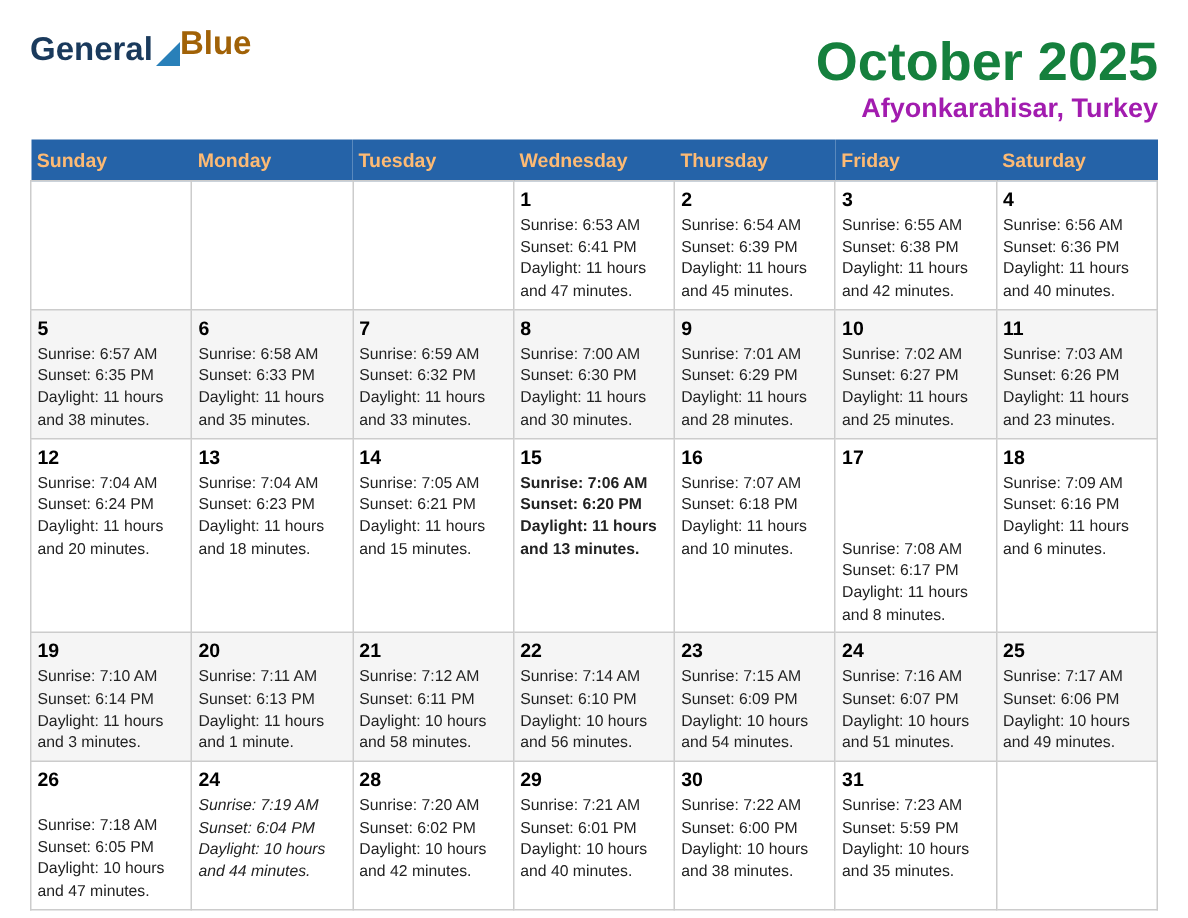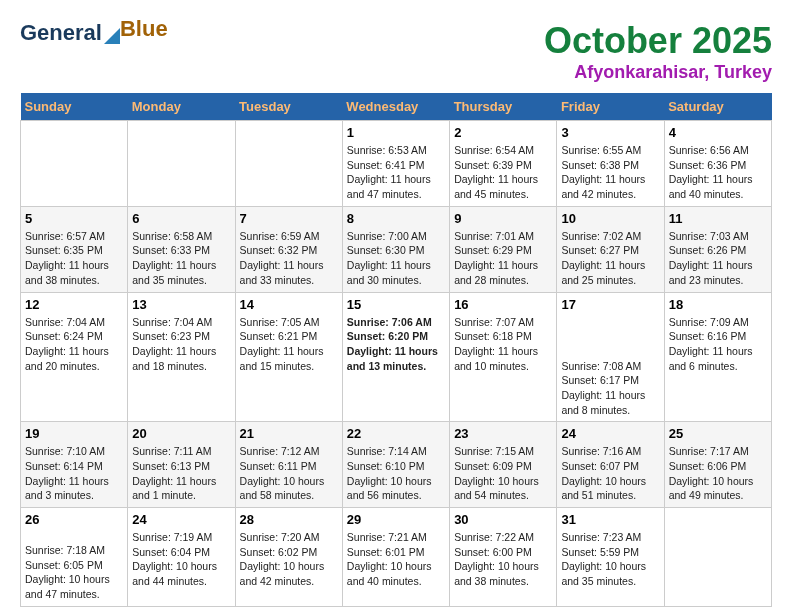--- a/index.html
+++ b/index.html
@@ -292,21 +292,21 @@
       <tr>
         <td>
           <span class="day-number">26</span>
           <div class="day-info" style="white-space: pre-line; margin-top: 16px;">Sunrise: 7:18 AM
 Sunset: 6:05 PM
 Daylight: 10 hours
 and 47 minutes.</div>
         </td>
         <td>
           <span class="day-number">24</span>
-          <div class="day-info" style="white-space: pre-line;">Sunrise: 7:19 AM
+          <div class="day-info" style="white-space: pre-line; font-style: italic;">Sunrise: 7:19 AM
 Sunset: 6:04 PM
 Daylight: 10 hours
 and 44 minutes.</div>
         </td>
         <td>
           <span class="day-number">28</span>
           <div class="day-info" style="white-space: pre-line;">Sunrise: 7:20 AM
 Sunset: 6:02 PM
 Daylight: 10 hours
 and 42 minutes.</div>

